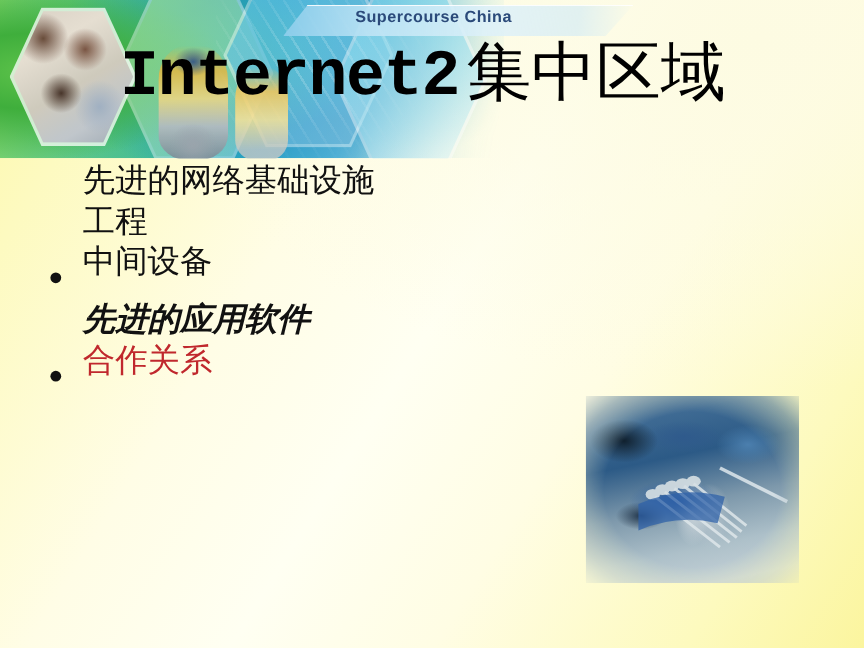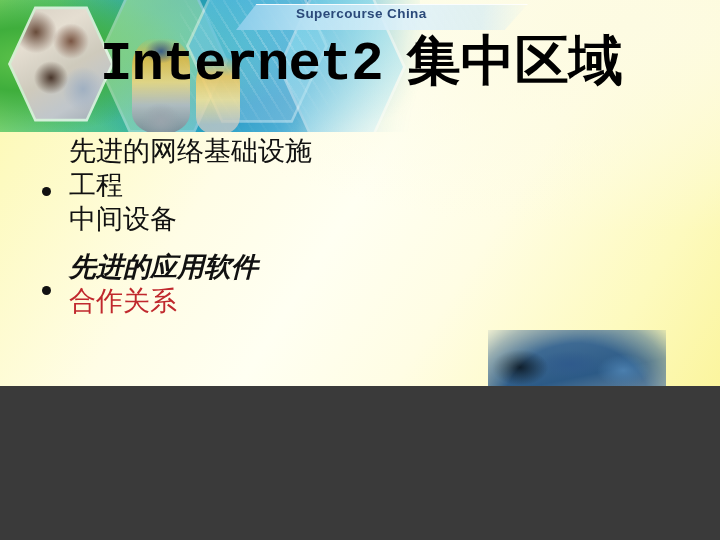--- a/index.html
+++ b/index.html
@@ -3,21 +3,21 @@
 <meta charset="utf-8">
 <style>
   html, body {
     margin: 0;
     padding: 0;
     background: #3a3a3a;
   }
   .slide {
     position: relative;
     width: 720px;
-    height: 386px;
+    height: 540px;
     overflow: hidden;
     font-family: "Liberation Sans", sans-serif;
     background:
       radial-gradient(ellipse 120% 90% at 88% 6%, #fdfbe2 0%, rgba(253,251,226,0) 60%),
       linear-gradient(122deg,
         #fdf8a8 0%,
         #fdfac0 12%,
         #fffde6 34%,
         #fffff2 50%,
         #fffde4 66%,
@@ -169,34 +169,34 @@
   }
   .title .lat {
     font-family: Liberation Mono, monospace;
     font-size: 54px;
     font-weight: bold;
     letter-spacing: -1px;
   }
   .title .cjk {
     font-family: "DejaVu Serif", "Liberation Serif", serif;
     font-size: 54px;
-    font-weight: bold;
-    margin-left: 24px;
+    font-weight: normal;
+    margin-left: 6px;
   }
 
   
   .body-area {
     position: absolute;
     left: 38px; top: 134px;
     width: 470px;
   }
   .bullet-row {
     position: relative;
     display: flex;
-    align-items: center;
+    align-items: flex-end;
   }
   .bullet-row + .bullet-row { margin-top: 14px; }
   .dot {
     flex: 0 0 auto;
     width: 9px; height: 9px;
     border-radius: 50%;
     background: #111;
     margin: 13px 18px 0 4px;
   }
   .lines { flex: 1 1 auto; }

